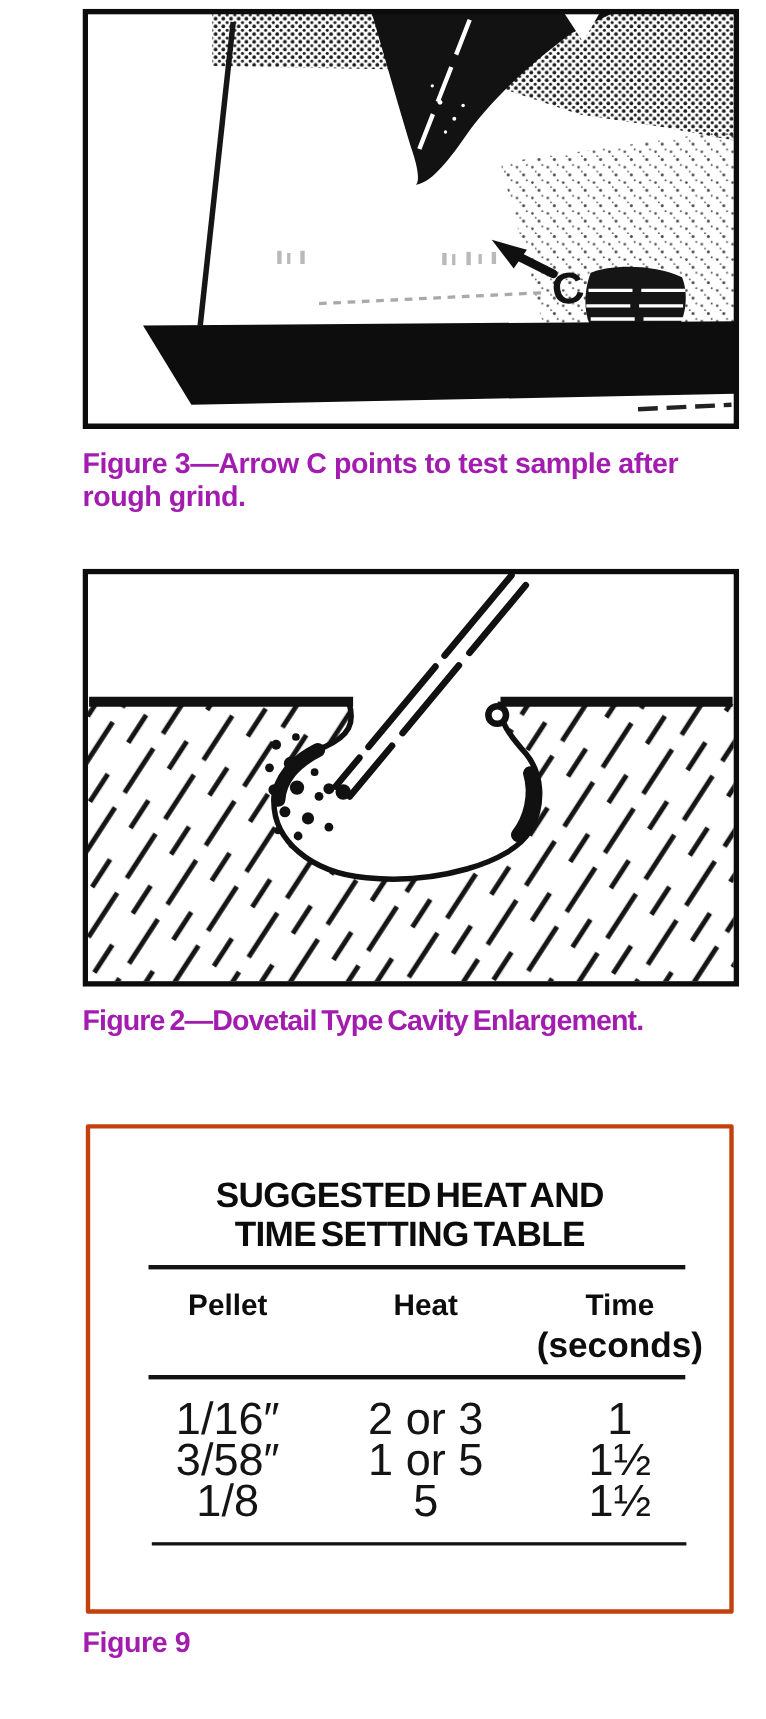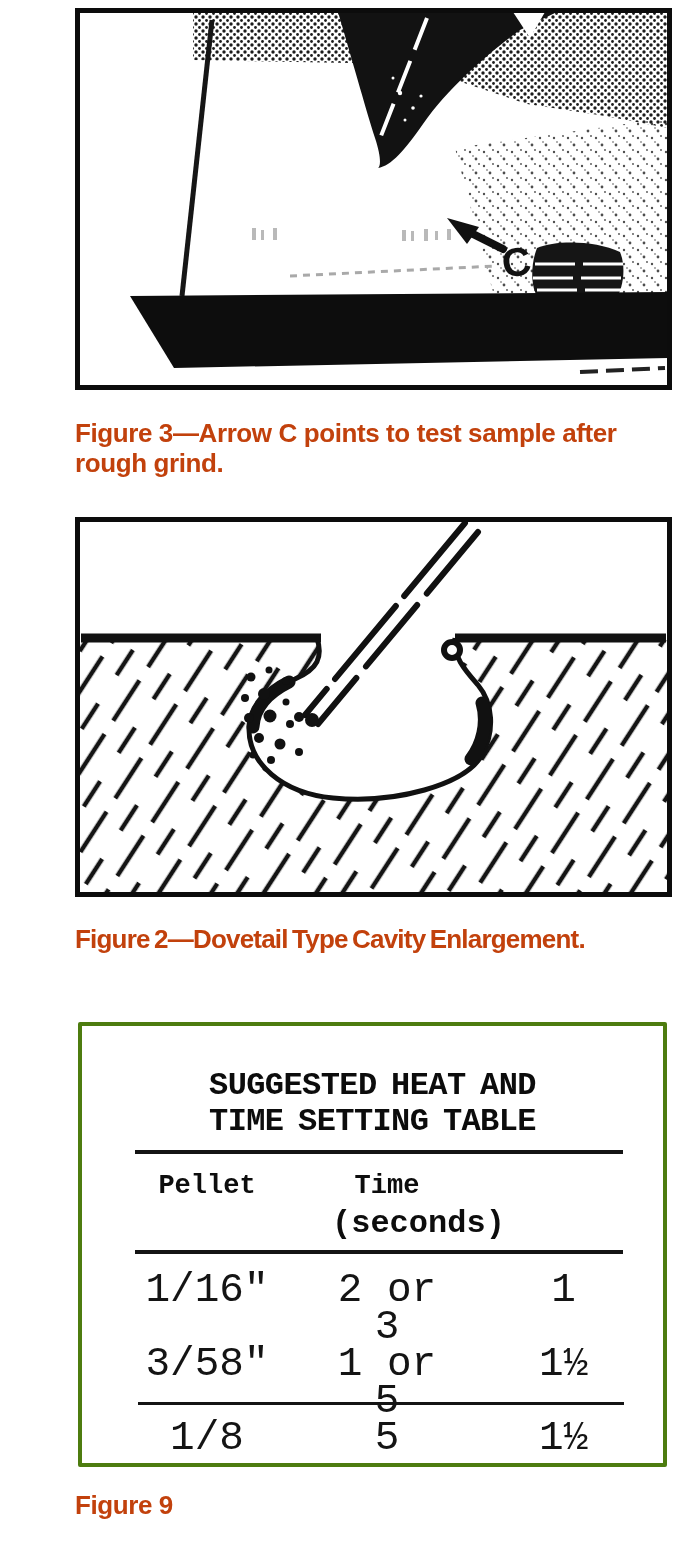--- a/index.html
+++ b/index.html
@@ -1,22 +1,22 @@
 <!DOCTYPE html>
 <html><head>
 <meta charset="utf-8">
 <style>
   html,body{margin:0;padding:0;background:#ffffff;}
   body{width:696px;height:1563px;position:relative;overflow:hidden;
        font-family:"Liberation Sans",sans-serif;color:#0d0d0d;}
   .abs{position:absolute;}
-  .caption{font-weight:bold;font-size:26px;line-height:30px;letter-spacing:-0.4px;color:#c2410c;margin-top:12px;}
+  .caption{font-weight:bold;font-size:26px;line-height:30px;letter-spacing:-0.4px;color:#a21caf;}
   .nowrap{white-space:nowrap;}
   
-  .table-frame{left:78px;top:1022px;width:581px;height:437px;border:4px solid #4d7c0f;border-radius:2px;background:#fff;font-family:Liberation Mono, monospace;}
+  .table-frame{left:78px;top:1022px;width:581px;height:437px;border:4px solid #c2410c;border-radius:2px;background:#fff;}
   .t-title{left:0;right:0;top:42px;text-align:center;font-weight:bold;font-size:32px;line-height:36px;
            letter-spacing:-0.6px;word-spacing:-4px;color:#0c0c0c;}
   .t-rule{background:#141414;}
   .rule1{left:53px;top:124px;width:488px;height:4px;}
   .rule2{left:53px;top:224px;width:488px;height:4px;}
   .rule3{left:56px;top:376px;width:486px;height:3px;}
   .t-grid{display:grid;grid-template-columns:228px 132px 221px;left:0;width:581px;}
   .t-head{top:142px;font-weight:bold;font-size:27px;line-height:37px;}
   .t-cell{text-align:center;margin-left:22px;}
   .t-sub{font-weight:bold;font-size:32px;line-height:37px;}
@@ -146,20 +146,21 @@
 
 <div class="abs table-frame">
   <div class="abs t-title">
     <div>SUGGESTED HEAT AND</div>
     <div>TIME SETTING TABLE</div>
   </div>
   <div class="abs t-rule rule1"></div>
 
   <div class="abs t-grid t-head">
     <div class="t-cell">Pellet</div>
+    <div class="t-cell">Heat</div>
     <div class="t-cell">
       <div>Time</div>
       <div class="t-sub">(seconds)</div>
     </div>
   </div>
 
   <div class="abs t-rule rule2"></div>
 
   <div class="abs t-grid t-rows">
     <div class="t-cell">1/16″</div>

